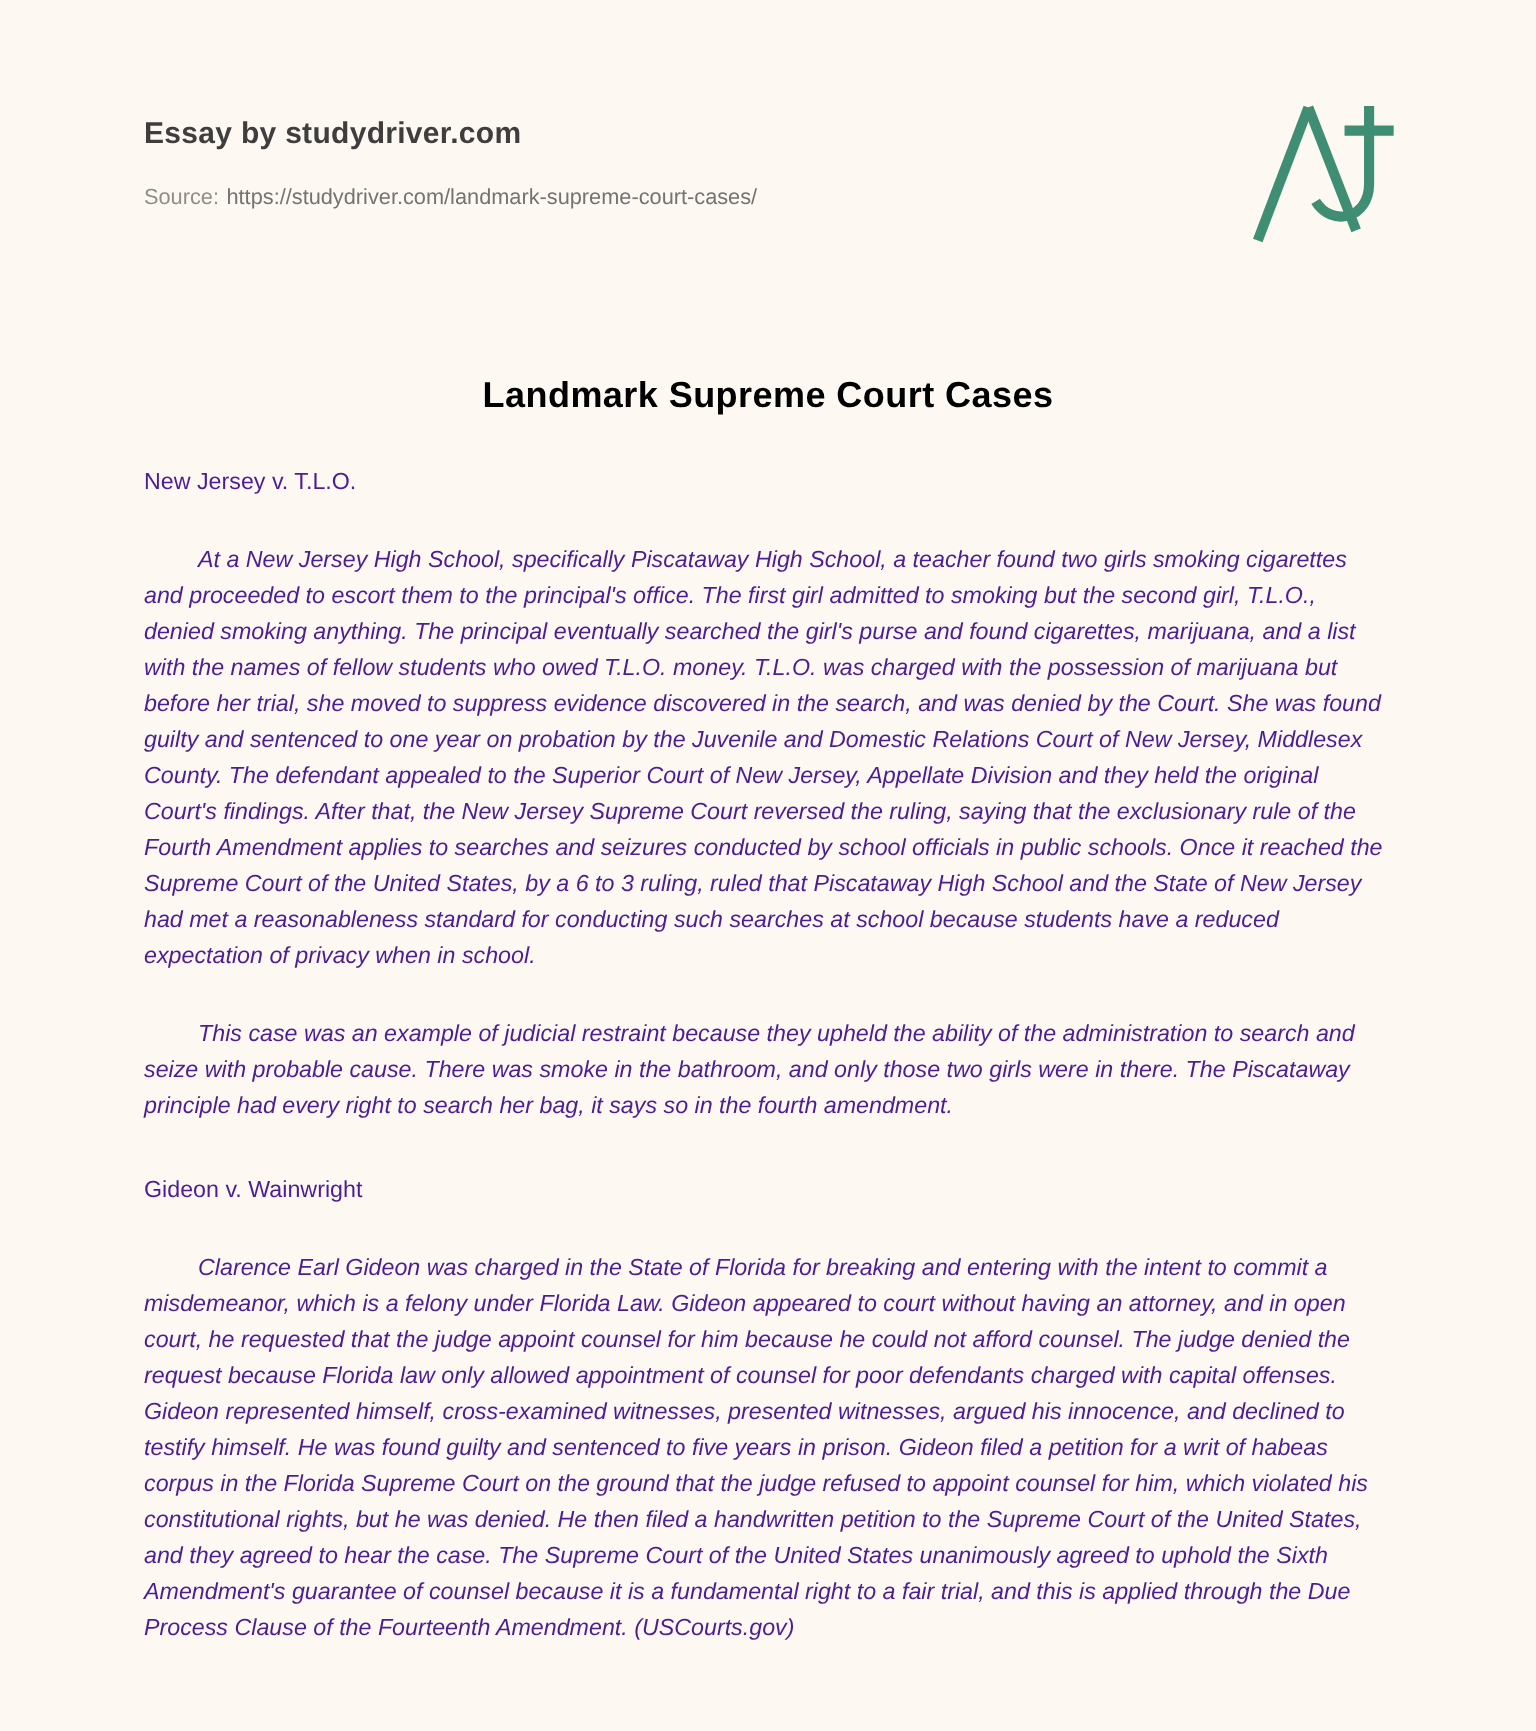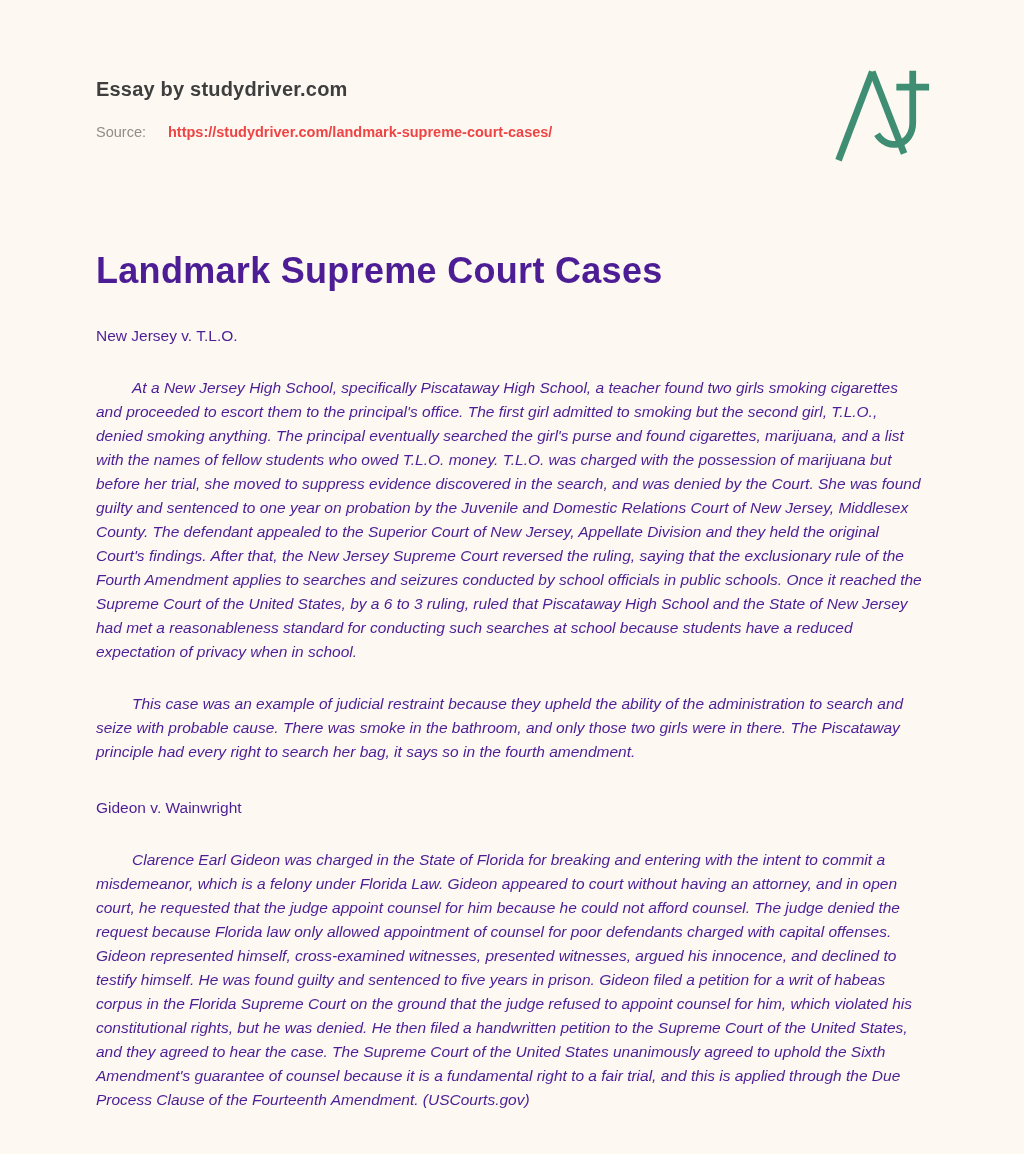--- a/index.html
+++ b/index.html
@@ -24,40 +24,40 @@
     font-weight: 700;
     color: #3e3e3e;
     letter-spacing: 0.2px;
   }
   .source-line {
     margin-top: 23px;
     font-size: 14.5px;
   }
   .source-label {
     color: #8f8d88;
-    margin-right: 22px;
+    margin-right: 5px;
   }
   .source-url {
-    color: #ef4444;
+    color: #737373;
     text-decoration: none;
-    font-weight: bold;
   }
   .logo {
     position: absolute;
     top: 66px;
     right: 92px;
     width: 106px;
     height: 98px;
   }
   .essay-title {
     margin: 110px 0 0 0;
-    font-size: 36px;
+    font-size: 24px;
     font-weight: 700;
-    color: #4c1d95;
+    color: #000000;
     letter-spacing: 0.3px;
+    text-align: center;
   }
   .para {
     margin: 0;
     font-size: 15.5px;
     line-height: 24px;
     color: #4c1d95;
   }
   .para.heading { margin-top: 32px; }
   .para.heading-later { }
   .para.body { margin-top: 28px; text-indent: 36px; font-style: italic; }

